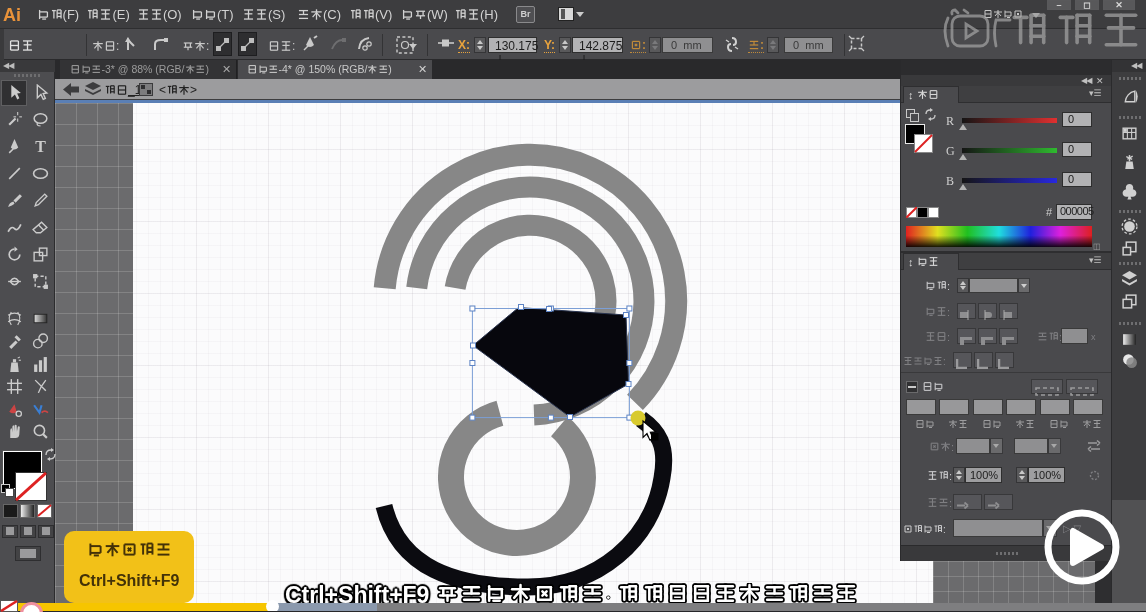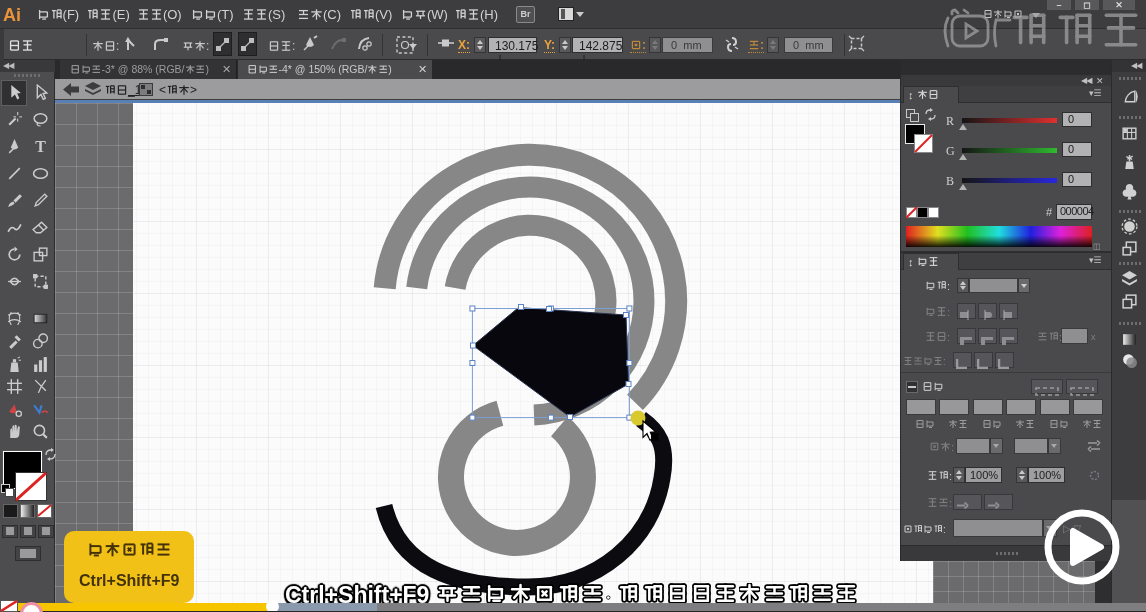--- a/index.html
+++ b/index.html
@@ -748,21 +748,21 @@
 <div class="abs" style="left:61px;top:118px;width:95px;height:5px;background:linear-gradient(to right,#151515,#2828e0);"></div>
 <div class="abs" style="left:58px;top:124px;width:0;height:0;border-left:4.5px solid transparent;border-right:4.5px solid transparent;border-bottom:6px solid #b2b2b2;"></div>
 <div class="box" style="left:161px;top:112px;width:30px;height:15px;font-size:11px;padding-left:5px;">0</div>
 <div class="abs" style="left:5px;top:147px;width:11px;height:11px;background:#fff;border:1px solid #888;"></div>
 <svg class="abs" style="left:5px;top:147px;" width="11" height="11">
       <line x1="0" y1="11" x2="11" y2="0" stroke="#d22" stroke-width="2"></line>
     </svg>
 <div class="abs" style="left:16px;top:147px;width:11px;height:11px;background:#000;border:1px solid #888;"></div>
 <div class="abs" style="left:27px;top:147px;width:11px;height:11px;background:#fff;border:1px solid #888;"></div>
 <div class="lbl" style="left:145px;top:146px;font-size:11px;color:#cfcfcf;">#</div>
-<div class="box" style="left:155px;top:144px;width:36px;height:16px;font-size:11px;padding-left:3px;letter-spacing:-0.5px;">000004</div>
+<div class="box" style="left:155px;top:144px;width:36px;height:16px;font-size:11px;padding-left:3px;letter-spacing:-0.5px;">000005</div>
 <div class="abs" style="left:5px;top:166px;width:186px;height:21px;
 background:linear-gradient(to bottom,rgba(255,255,255,0) 30%,rgba(0,0,0,0) 45%,rgba(0,0,0,.9) 100%),
 linear-gradient(to right,#e02020,#e0e020 17%,#20c020 33%,#20dede 50%,#2020dd 67%,#dd20dd 83%,#dd2020 100%);"></div>
 <div class="lbl" style="left:192px;top:182px;font-size:8px;color:#9a9a9a;">◫</div>
 <div class="abs" style="left:0;top:191px;width:211px;height:2px;background:#2e2e30;"></div>
 <div class="abs" style="left:0;top:193px;width:211px;height:17px;background:#3f3f41;border-bottom:1px solid #2e2e30;"></div>
 <div class="abs" style="left:2px;top:193px;width:56px;height:17px;background:#4a4a4d;border:1px solid #2e2e30;border-bottom:none;"></div>
 <div class="lbl" style="left:7px;top:196px;font-size:11px;color:#d8d8d8;">↕ <svg class="cj" style="width:11.0px;height:11.0px;" viewBox="0 0 20 20">
         <g stroke="#d8d8d8" stroke-width="2.0" fill="none" stroke-linecap="butt">
           <line x1="4" y1="3" x2="4" y2="17"></line>

